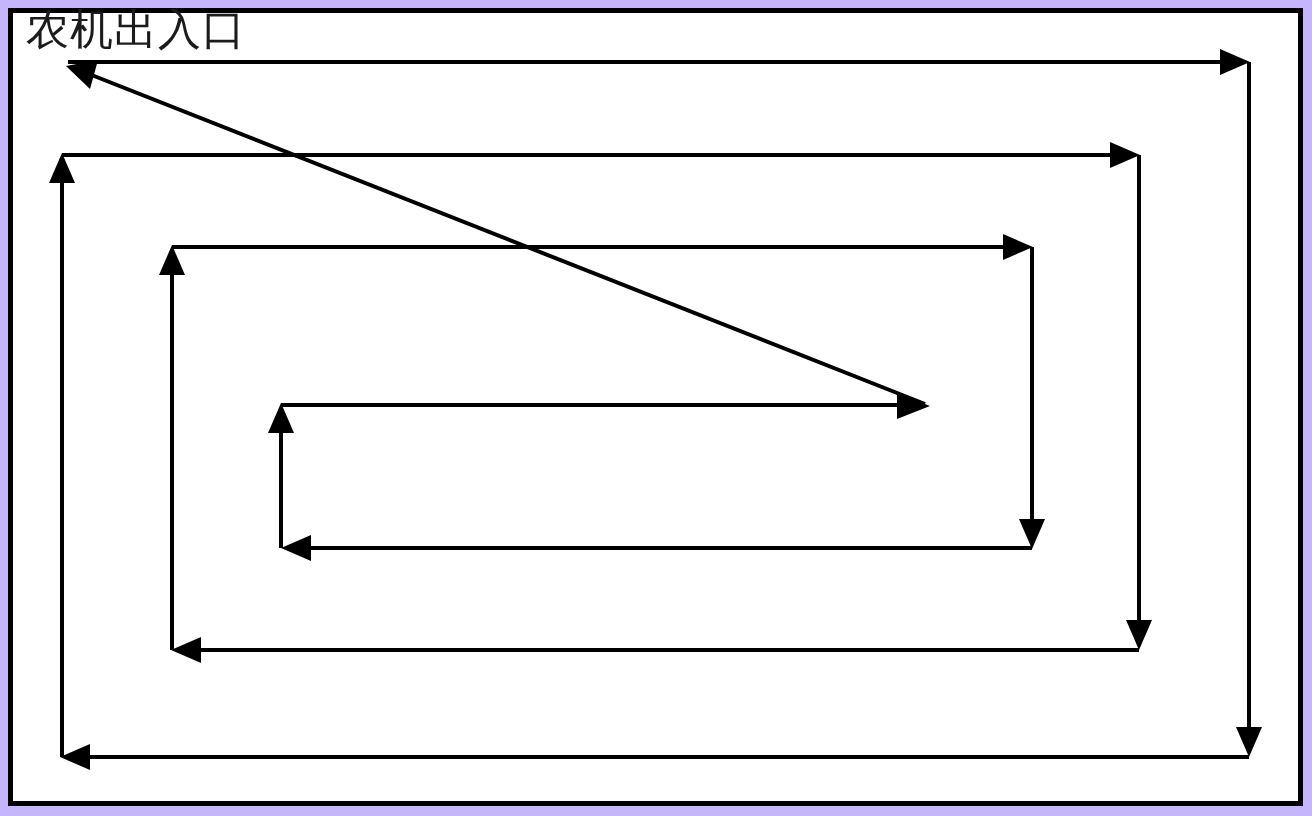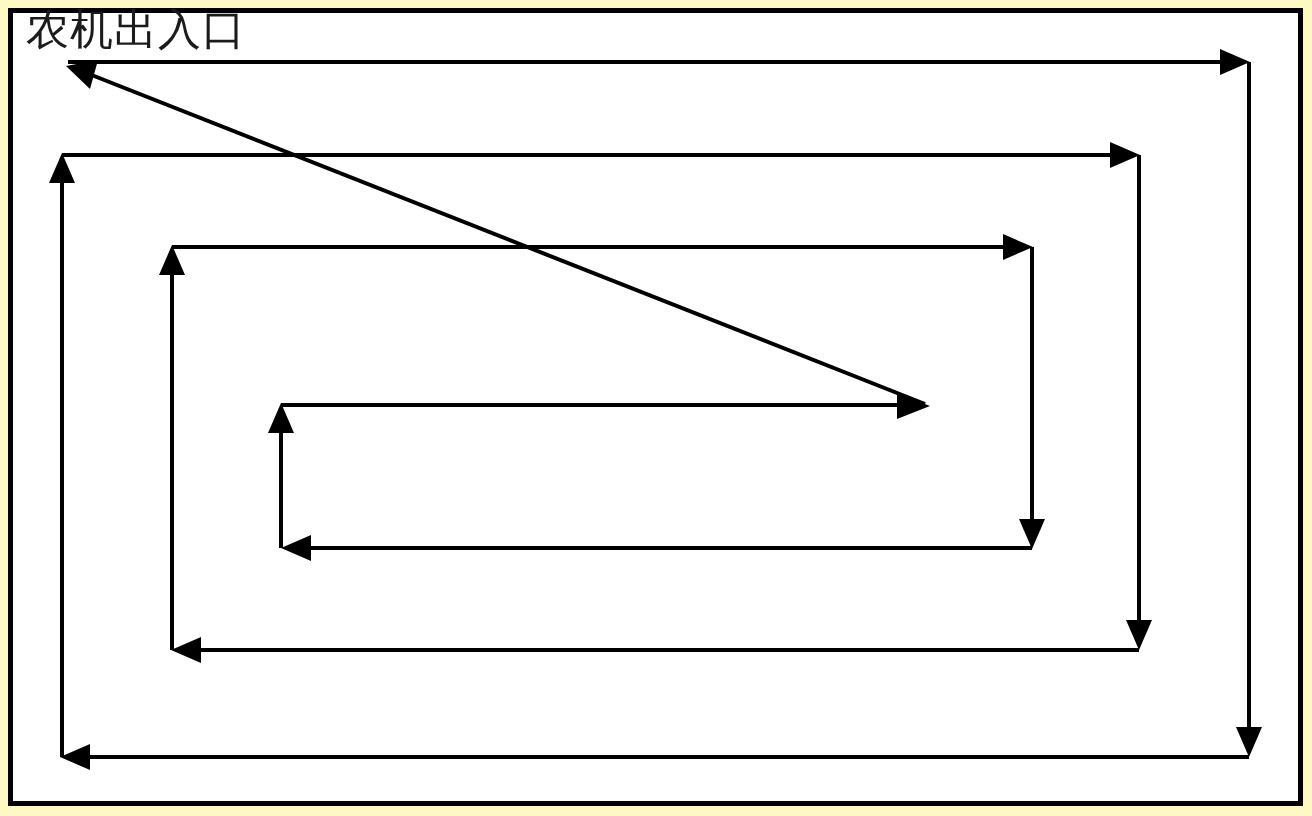--- a/index.html
+++ b/index.html
@@ -7,21 +7,21 @@
     padding: 0;
     background: #ffffff;
   }
   body {
     font-family: "Liberation Sans", sans-serif;
   }
   #page {
     position: relative;
     width: 1312px;
     height: 816px;
-    background: #fef9c3;
+    background: #c4b5fd;
     overflow: hidden;
   }
   #field-svg {
     position: absolute;
     left: 0;
     top: 0;
     width: 1312px;
     height: 816px;
     display: block;
   }

